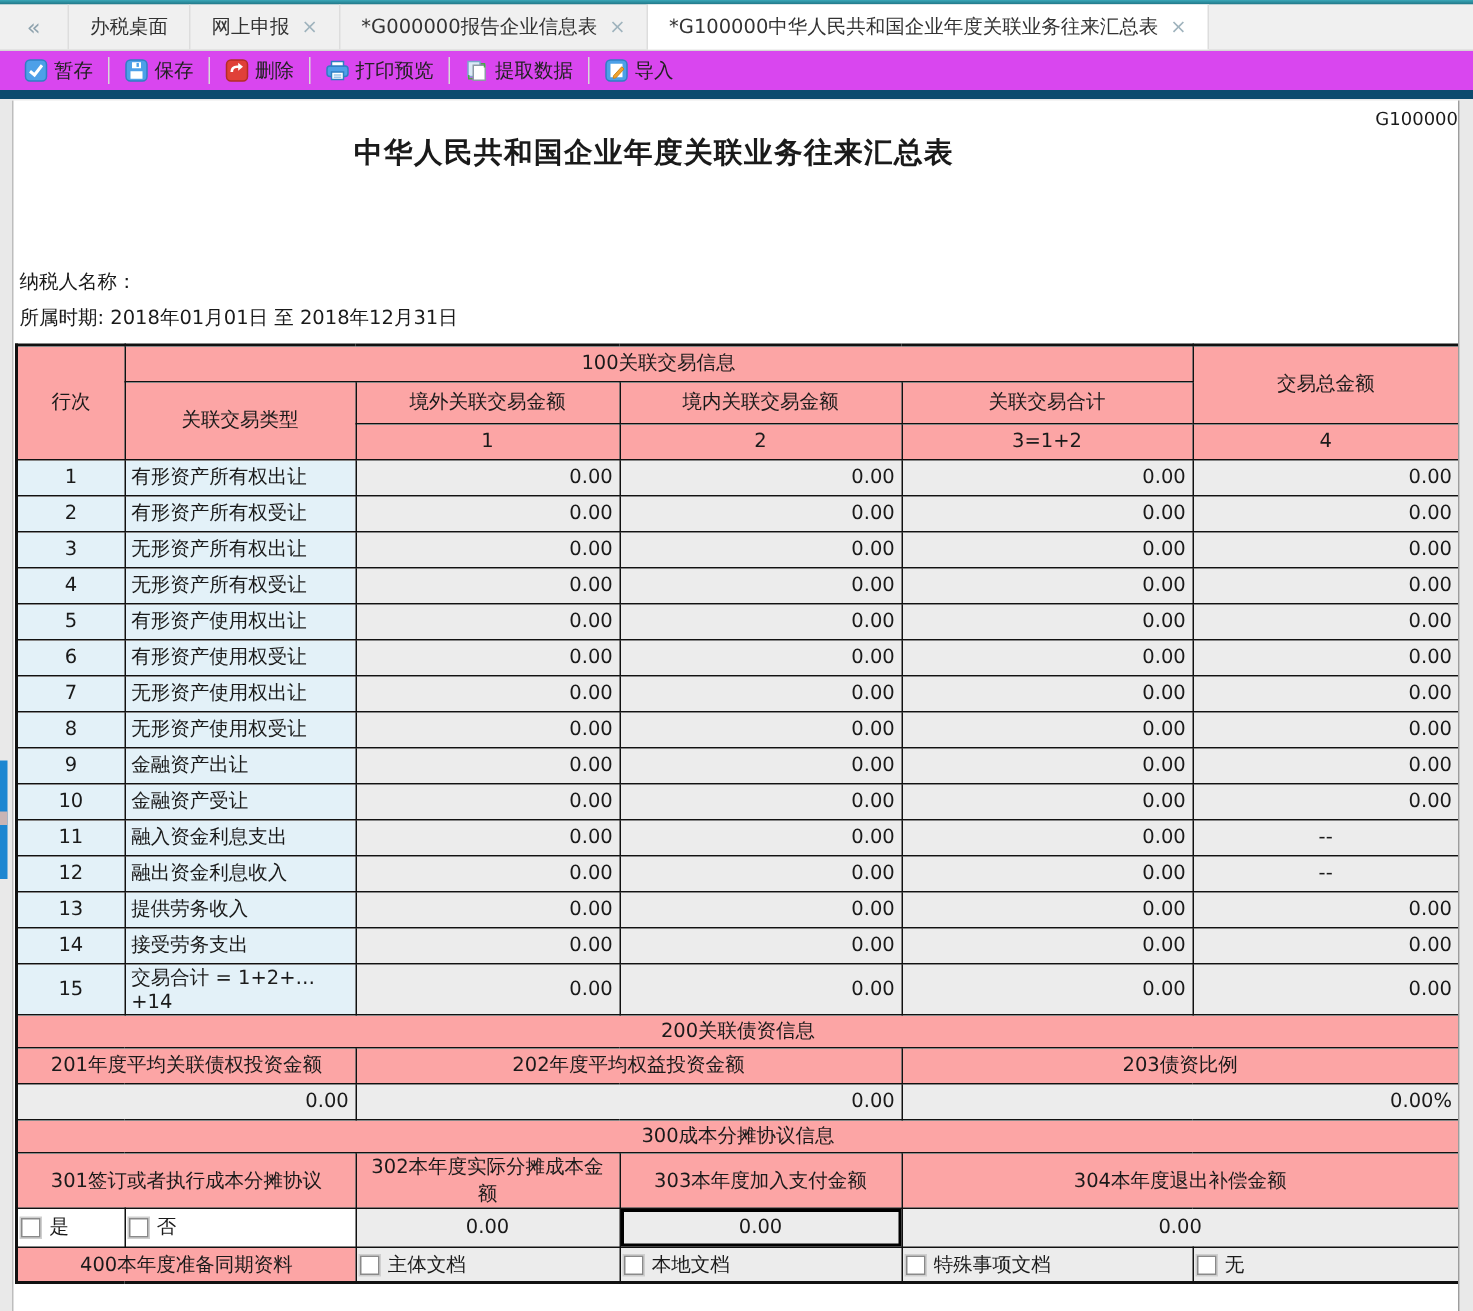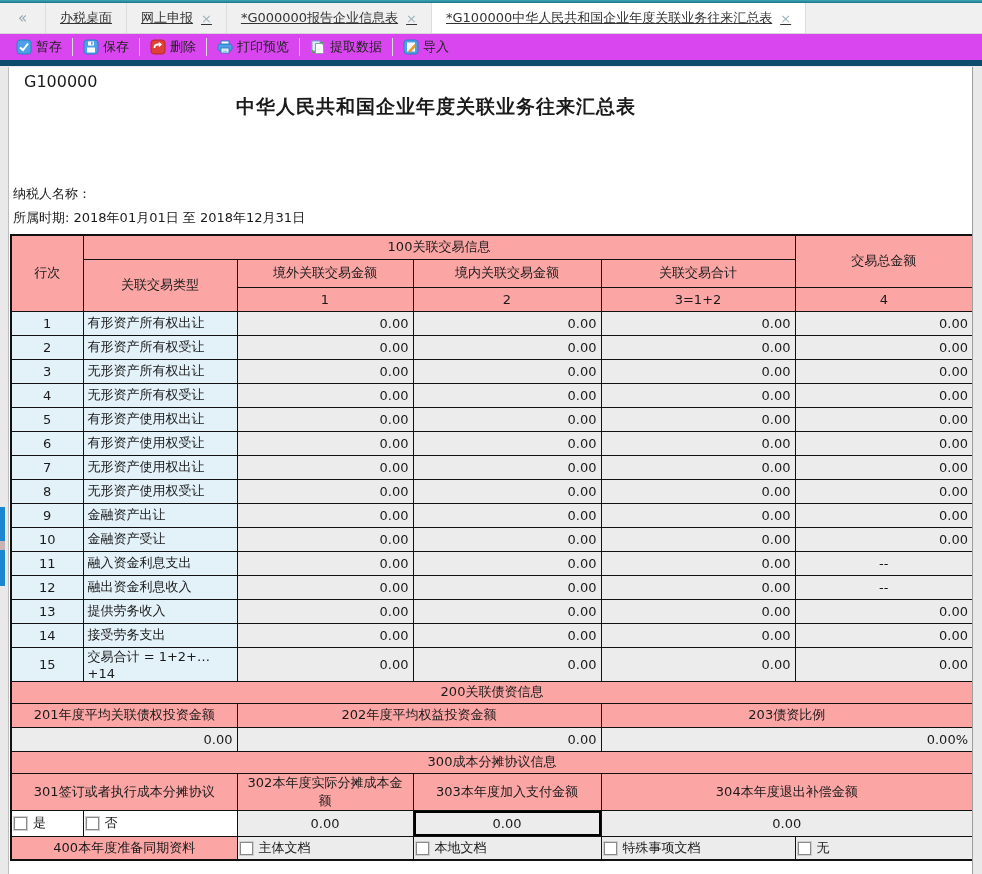--- a/index.html
+++ b/index.html
@@ -8,33 +8,33 @@
     font-family:"DejaVu Sans", sans-serif;
     font-size:13px; color:#1a1a1a; background:#e9e9e9; overflow:hidden; position:relative;
   }
   
   .top-strip { height:3px; background:linear-gradient(#3aa7b8,#1f7485); }
   
   .tab-bar { height:31px; background:#f0f0f0; border-bottom:1px solid #d6d6d6; display:flex; align-items:stretch; }
   .tab-collapse { width:46px; display:flex; align-items:center; justify-content:center;
     color:#8fa3ae; font-size:15px; border-right:1px solid #dddddd; cursor:pointer; }
   .tab { display:flex; align-items:center; gap:8px; padding:4px 14px; border-right:1px solid #dddddd;
-    color:#333; white-space:nowrap; cursor:pointer;text-decoration:underline; }
+    color:#333; white-space:nowrap; cursor:pointer; }
   .tab.active { background:#ffffff; }
   .tab-close { color:#9fb3bd; font-size:13px; line-height:1; }
   
   .toolbar { height:32px; background:#d946ef; border-bottom:6px solid #0c4a6e; display:flex; align-items:center; padding-left:8px; }
   .tb-btn { display:flex; align-items:center; gap:4px; padding:0 8px; height:24px; cursor:pointer; color:#222; }
   .tb-sep { width:1px; height:18px; background:#d8d8d8; margin:0 2px; }
   .tb-ico { width:16px; height:16px; display:inline-block; }
   
   .content { position:absolute; top:67px; left:0; right:0; bottom:0; background:#e9e9e9; }
   .panel { position:absolute; top:0; left:8px; width:965px; bottom:0; background:#ffffff;
     border-left:1px solid #bdbdbd; border-right:1px solid #9d9d9d; padding:5px 0 0 1px; overflow:hidden; }
-  .form-code { font-size:16px; padding-left:14px; }
+  .form-code { font-size:12px; padding-left:0;text-align:right; }
   .form-title { text-align:center; font-size:19px; font-weight:bold; margin-top:3px; margin-bottom:62px;
     letter-spacing:1px; transform:translateX(-55px); }
   .tp-line { padding-left:3px; line-height:24px; font-size:13px; }
   
   table.sheet { border-collapse:collapse; width:962px; margin-top:4px; table-layout:fixed;
     border:2px solid #111; font-size:13px; }
   table.sheet td { border:1px solid #111; height:24px; padding:0 4px; overflow:hidden; }
   td.hd { background:#fca5a5; text-align:center; }
   td.lbl { background:#e3f1f8; text-align:left; }
   td.rowno { background:#e3f1f8; text-align:center; }

